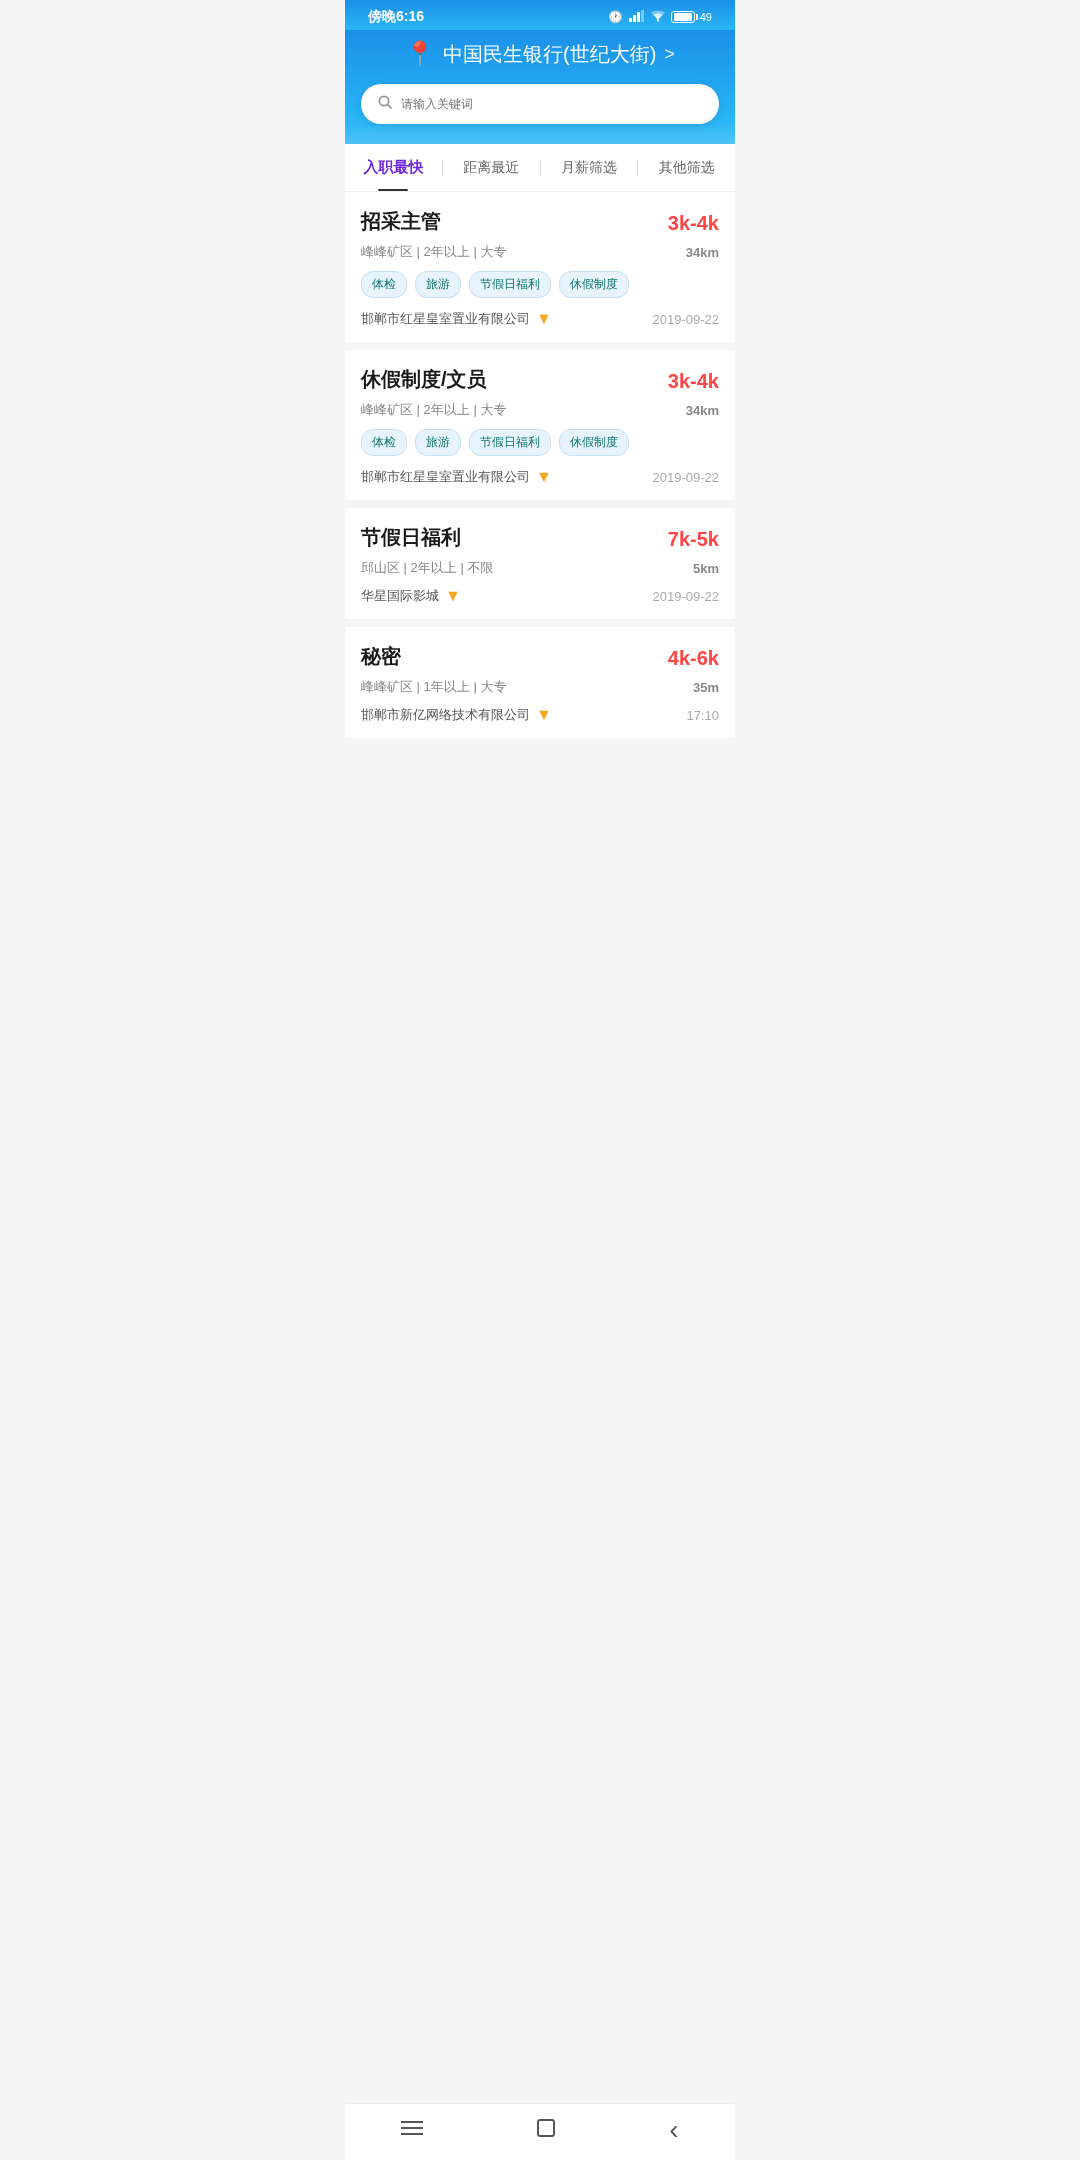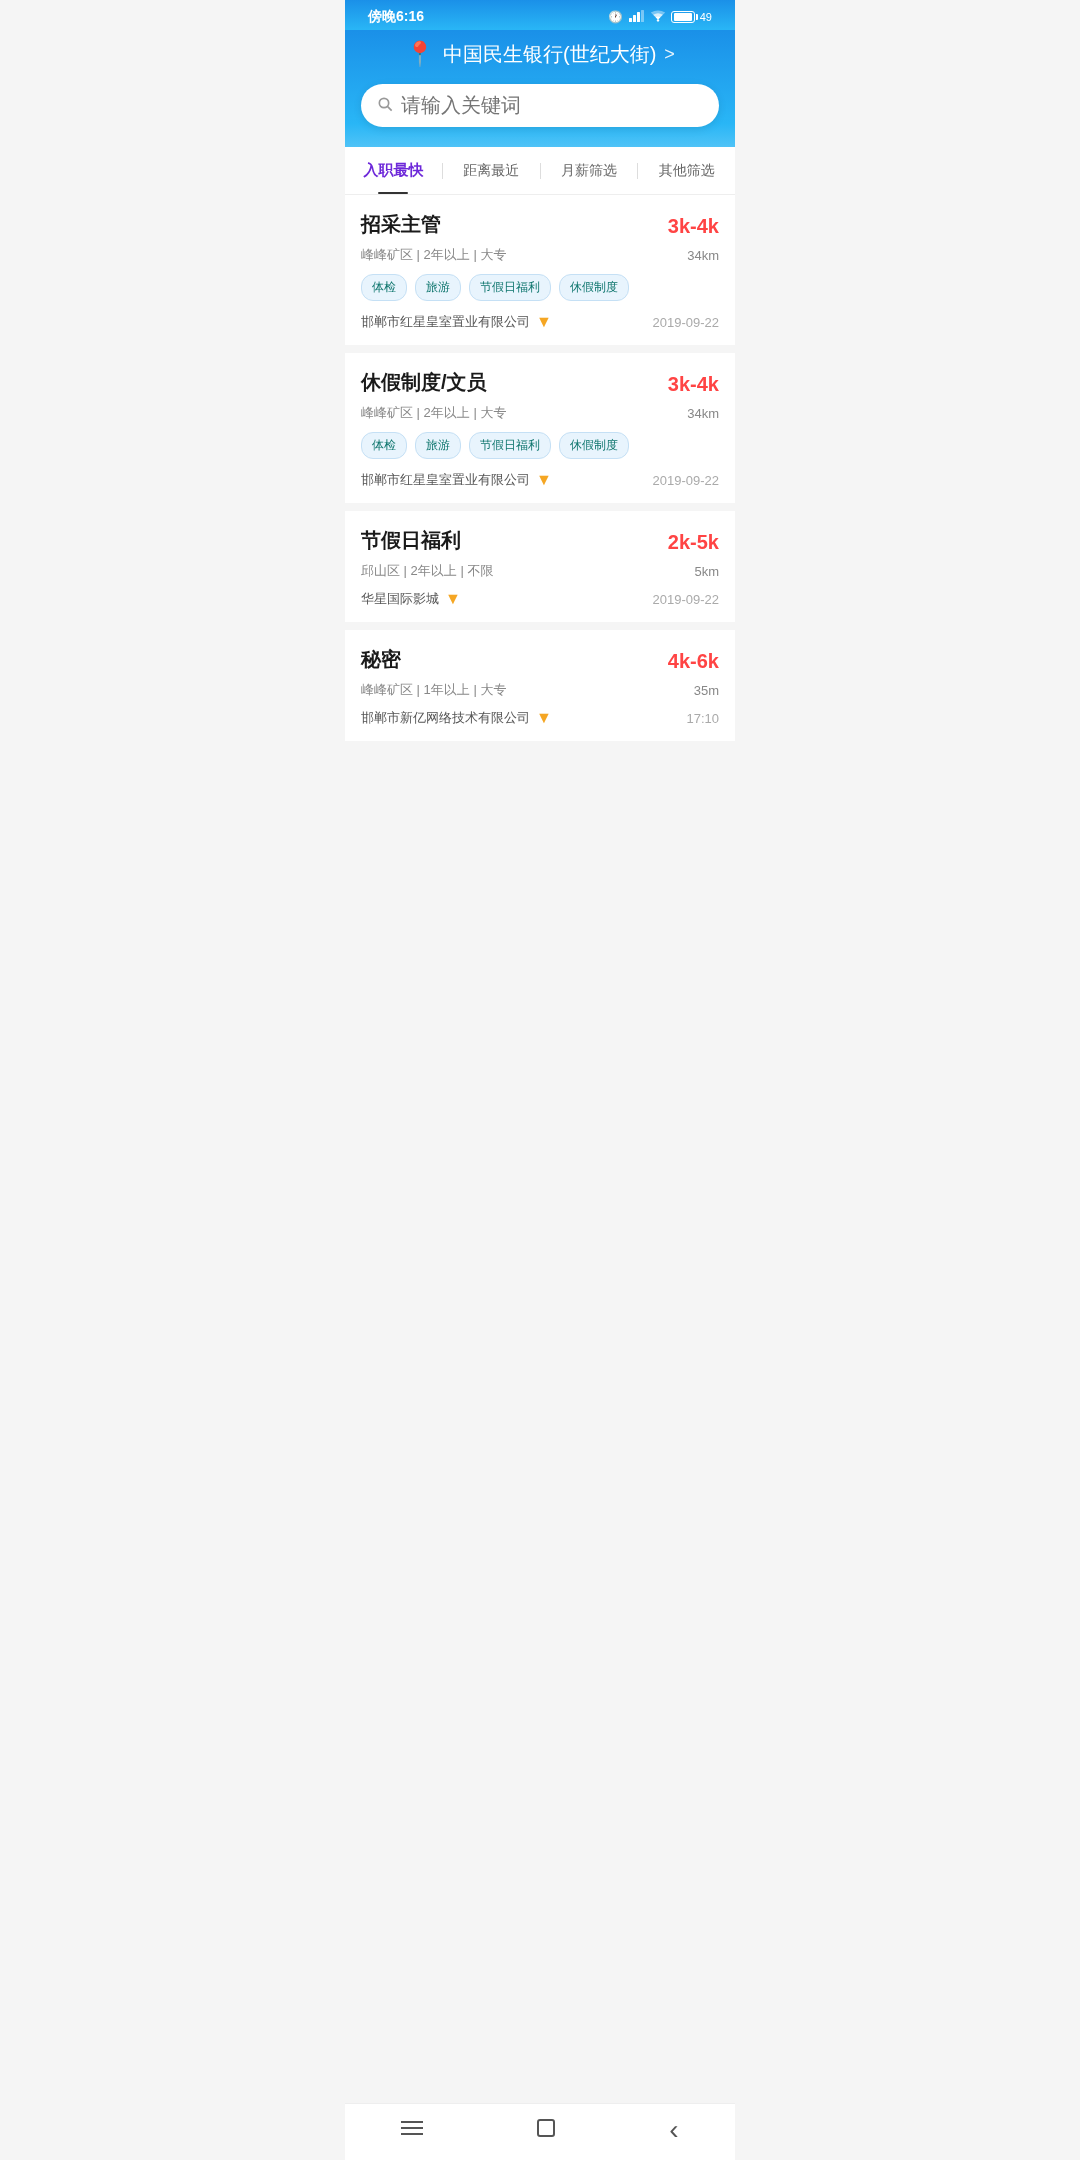--- a/index.html
+++ b/index.html
@@ -57,21 +57,21 @@
       display: flex;
       align-items: center;
       padding: 10px 16px;
       gap: 8px;
       box-shadow: 0 2px 8px rgba(0,0,0,0.1);
     }
     .search-icon { color: #999; font-size: 16px; }
     .search-input {
       border: none;
       outline: none;
-      font-size: 20px;
+      font-size: 12px;
       color: #999;
       flex: 1;
       background: transparent;
     }
 
     
     .filter-tabs {
       display: flex;
       align-items: center;
       background: white;
@@ -144,20 +144,21 @@
       align-items: center;
       margin-bottom: 10px;
     }
     .job-details {
       font-size: 13px;
       color: #888;
     }
     .job-distance {
       font-size: 13px;
       color: #888;
+      font-weight: bold;
     }
 
     .job-tags {
       display: flex;
       flex-wrap: wrap;
       gap: 8px;
       margin-bottom: 12px;
     }
     .job-tag {
       background: #e8f4fd;
@@ -315,21 +316,21 @@
         <span>邯郸市红星皇室置业有限公司</span>
         <span class="verified-icon">▼</span>
       </div>
       <span class="job-date">2019-09-22</span>
     </div>
   </div>
 
   <div class="job-card">
     <div class="job-header">
       <span class="job-title">节假日福利</span>
-      <span class="job-salary">2k-5k</span>
+      <span class="job-salary">7k-5k</span>
     </div>
     <div class="job-info">
       <span class="job-details">邱山区 | 2年以上 | 不限</span>
       <span class="job-distance">5km</span>
     </div>
     <div class="job-footer" style="margin-top: 10px;">
       <div class="company-name">
         <span>华星国际影城</span>
         <span class="verified-icon">▼</span>
       </div>

